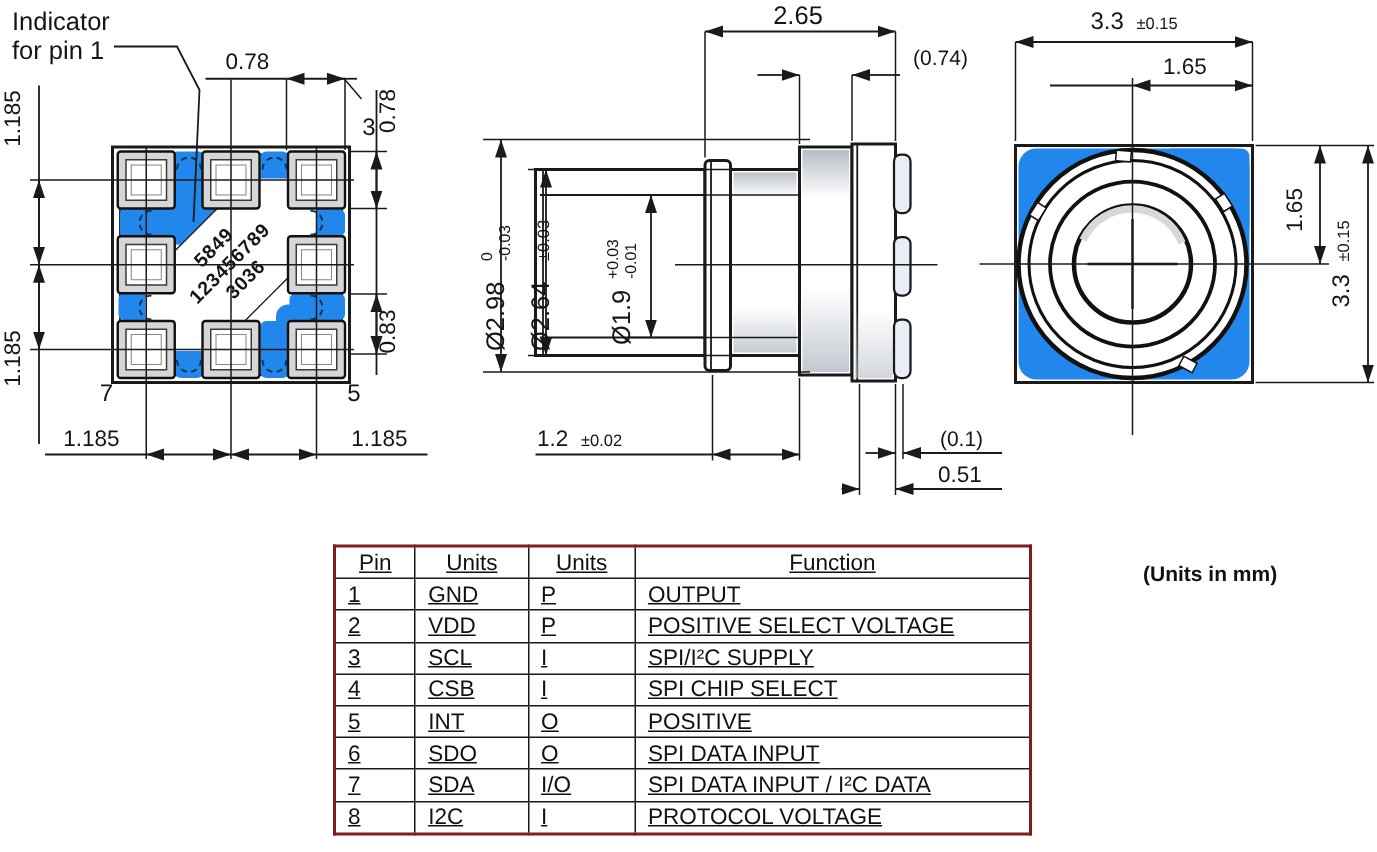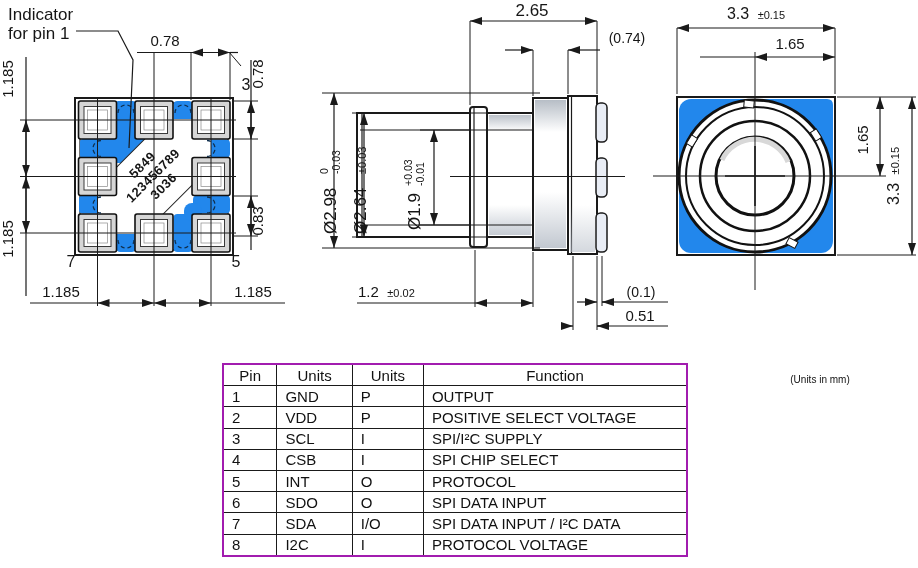--- a/index.html
+++ b/index.html
@@ -19,28 +19,28 @@
   .pintxt{font-size:16px;}
   #pin-table{
     position:absolute;left:222px;top:363px;width:466px;
     border-collapse:collapse;font-size:15px;table-layout:fixed;
   }
   #pin-table th,#pin-table td{
     border:1.6px solid #1a1a1a;height:20.2px;padding:0 0 0 8px;
     text-align:left;white-space:nowrap;overflow:hidden;
   }
   #pin-table th{font-weight:normal;text-align:center;padding:0;}
-  #pin-table{border:2px solid #a21caf;}
+  #pin-table{border:2px solid #7f1d1d;text-decoration:underline;}
   .col-pin{width:53px;}
   .col-name{width:74px;}
   .col-type{width:70px;}
   .col-func{width:259px;}
   #units-note{
-    position:absolute;left:762px;top:374px;width:116px;text-align:center;
-    font-weight:normal;font-size:10px;
+    position:absolute;left:762px;top:374px;width:116px;
+    font-weight:bold;font-size:14px;
   }
 </style>
 </head>
 <body>
 
 <svg id="drawing" width="918" height="360" viewBox="0 0 918 360">
   <defs>
     <marker id="arr" viewBox="0 -5 13 10" refX="12" refY="0" markerWidth="13" markerHeight="10" orient="auto-start-reverse" markerUnits="userSpaceOnUse">
       <path d="M12,0 L0,4 L0,-4 Z" fill="#1a1a1a"></path>
     </marker>
@@ -335,21 +335,21 @@
     <tr>
       <td>4</td>
       <td>CSB</td>
       <td>I</td>
       <td>SPI CHIP SELECT</td>
     </tr>
     <tr>
       <td>5</td>
       <td>INT</td>
       <td>O</td>
-      <td>PROTOCOL</td>
+      <td>POSITIVE</td>
     </tr>
     <tr>
       <td>6</td>
       <td>SDO</td>
       <td>O</td>
       <td>SPI DATA INPUT</td>
     </tr>
     <tr>
       <td>7</td>
       <td>SDA</td>

